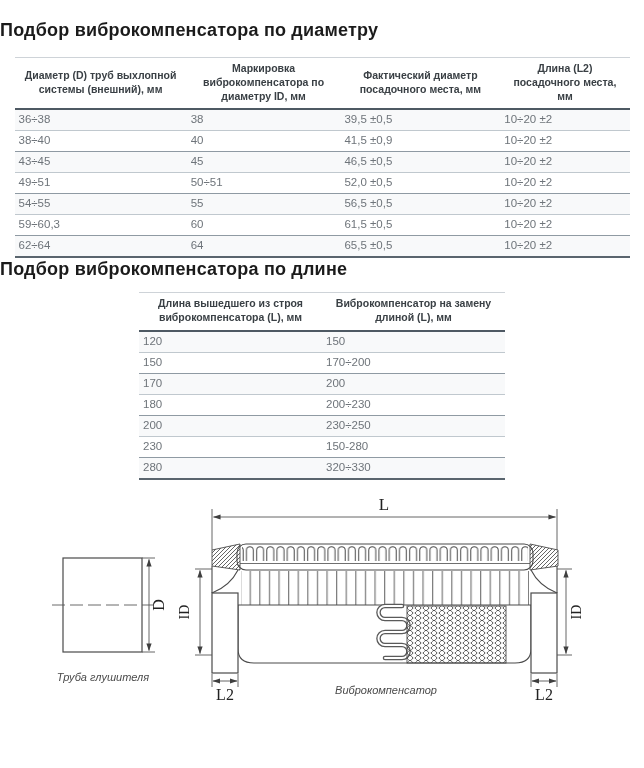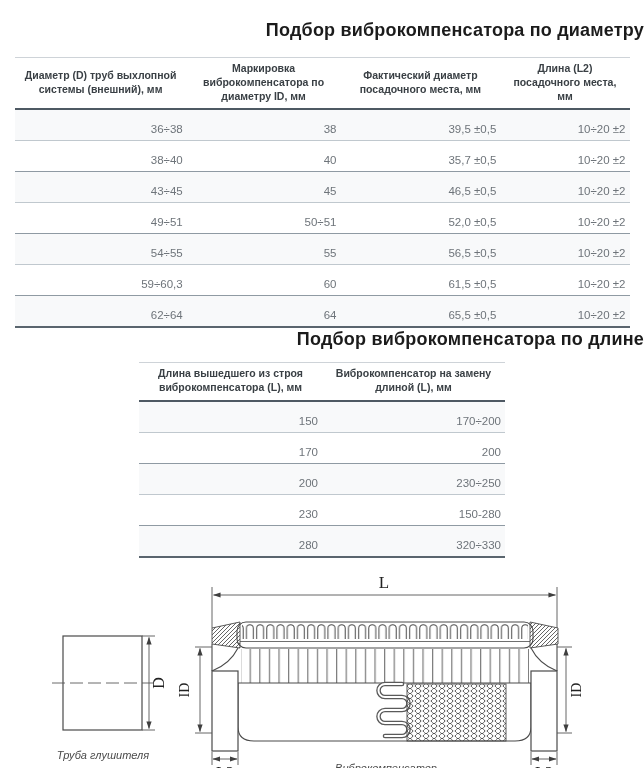--- a/index.html
+++ b/index.html
@@ -12,38 +12,38 @@
     --draw-stroke:#4a4a4a;
   }
   html,body{margin:0;padding:0;}
   body{
     width:644px;height:768px;overflow:hidden;background:#ffffff;
     font-family:"Liberation Sans","DejaVu Sans",sans-serif;
     -webkit-font-smoothing:antialiased;
   }
   .page{width:644px;height:768px;position:relative;}
   .doc-title{
-    margin:0;text-align:right;font-size:18px;line-height:22px;
+    margin:0;text-align:left;font-size:18px;line-height:22px;
     font-weight:700;color:var(--title-text);letter-spacing:.2px;
   }
   .doc-title.first{padding-top:19px;}
   .doc-title.second{}
   table.tbl{border-collapse:collapse;table-layout:fixed;}
   table.tbl-diameter{width:615px;margin:16px auto 0 auto;}
   table.tbl-length{width:366px;margin:12px auto 0 auto;}
   .tbl thead th{
     font-size:10.5px;font-weight:700;color:var(--header-text);
     line-height:13.8px;text-align:center;vertical-align:middle;
     padding:4px 8px 5px 8px;
     border-top:1px solid #ced3d8;
     border-bottom:2px solid var(--accent-line);
   }
   .tbl tbody td{
-    font-size:11.5px;color:var(--cell-text);text-align:right;
-    line-height:15px;padding:12px 4px 3px 4px;vertical-align:middle;
+    font-size:11.5px;color:var(--cell-text);text-align:left;
+    line-height:15px;padding:2px 4px 3px 4px;vertical-align:middle;
   }
   .tbl tbody tr:nth-child(odd){background:#f8f9fa;}
   .tbl tbody tr:nth-child(odd) td{border-bottom:1px solid var(--row-line-light);}
   .tbl tbody tr:nth-child(even) td{border-bottom:1px solid var(--row-line-dark);}
   .tbl tbody tr:last-child td{border-bottom:2px solid #5a656e;}
   figure.drawing{margin:13px 0 0 0;padding:0;}
   svg text{user-select:none;}
   .dim-label{font-family:"Liberation Serif","DejaVu Serif",serif;fill:#222;}
   .caption{font-family:"Liberation Sans","DejaVu Sans",sans-serif;font-style:italic;fill:#4a4a4a;font-size:11px;}
 </style>
@@ -72,21 +72,21 @@
       <tbody>
         <tr>
           <td>36÷38</td>
           <td>38</td>
           <td>39,5 ±0,5</td>
           <td>10÷20 ±2</td>
         </tr>
         <tr>
           <td>38÷40</td>
           <td>40</td>
-          <td>35,7 ±0,5</td>
+          <td>41,5 ±0,9</td>
           <td>10÷20 ±2</td>
         </tr>
         <tr>
           <td>43÷45</td>
           <td>45</td>
           <td>46,5 ±0,5</td>
           <td>10÷20 ±2</td>
         </tr>
         <tr>
           <td>49÷51</td>
@@ -123,26 +123,34 @@
         <col style="width:50%">
     </colgroup>
   <thead>
         <tr>
           <th>Длина вышедшего из строя виброкомпенсатора (L), мм</th>
           <th>Виброкомпенсатор на замену длиной (L), мм</th>
         </tr>
       </thead>
       <tbody>
         <tr>
+          <td>120</td>
+          <td>150</td>
+        </tr>
+        <tr>
           <td>150</td>
           <td>170÷200</td>
         </tr>
         <tr>
           <td>170</td>
           <td>200</td>
+        </tr>
+        <tr>
+          <td>180</td>
+          <td>200÷230</td>
         </tr>
         <tr>
           <td>200</td>
           <td>230÷250</td>
         </tr>
         <tr>
           <td>230</td>
           <td>150-280</td>
         </tr>
         <tr>

